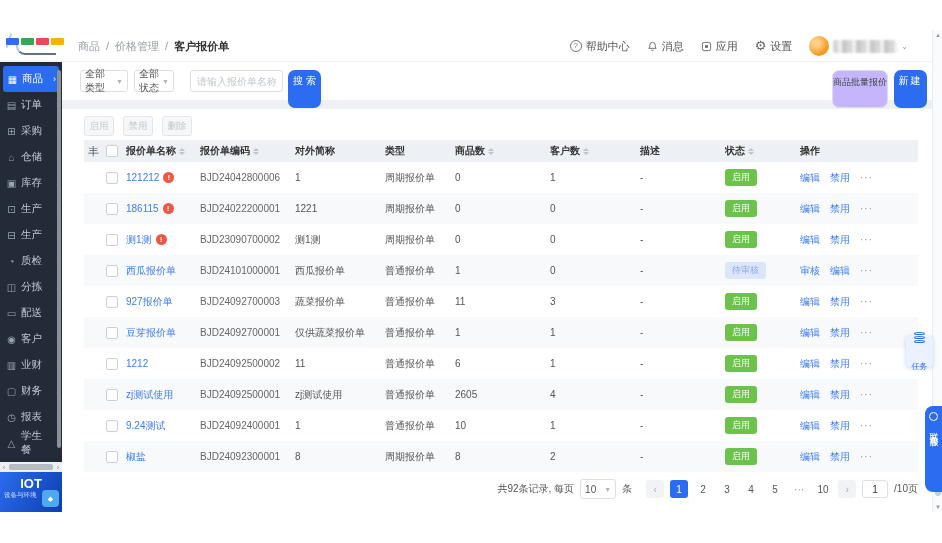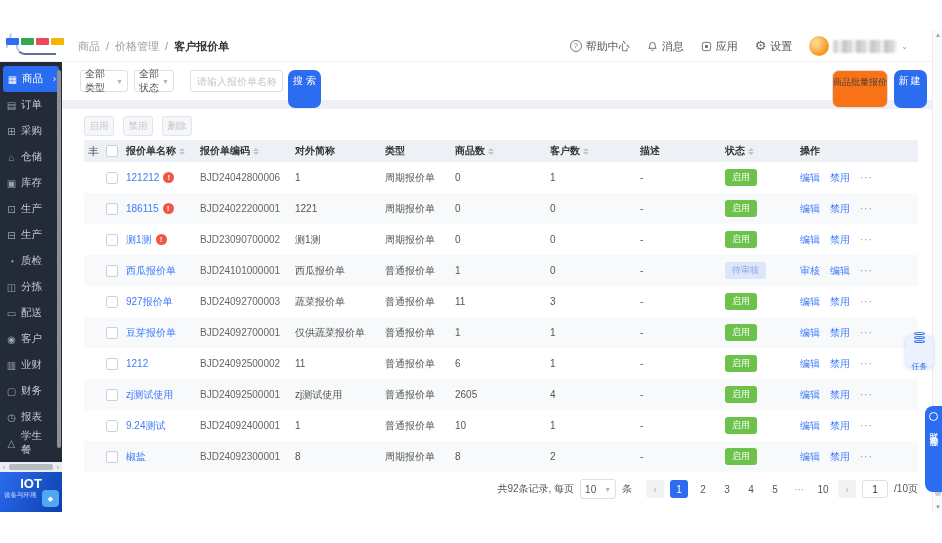--- a/index.html
+++ b/index.html
@@ -64,21 +64,21 @@
   .sel { position:absolute; top:70px; height:22px; border:1px solid #dcdfe6; border-radius:3px;
     background:#fff; display:flex; align-items:center; justify-content:space-between;
     font-size:10px; color:#555; padding:0 4px; cursor:pointer; z-index:2; }
   .sel .v { font-size:7px; color:#b0b3ba; margin-left:3px; }
   .inp { position:absolute; top:70px; height:22px; border:1px solid #dcdfe6; border-radius:3px;
     font-size:10px; padding:0 6px; color:#333; z-index:2; }
   .inp::placeholder { color:#c2c6cf; }
   .btn { position:absolute; top:70px; height:38px; border-radius:7px; font-size:10px; text-align:center;
     line-height:22px; cursor:pointer; z-index:2; }
   .btn.blue { background:#2b6cf0; color:#fff; border:none; }
-  .btn.plain { background:#f97316; color:#444; border:1px solid #dcdfe6; }
+  .btn.plain { background:#c4b5fd; color:#444; border:1px solid #dcdfe6; }
 
   .band { position:absolute; left:62px; top:100px; width:870px; height:9px; background:#eef0f4; z-index:1; }
   .card { position:absolute; left:62px; top:109px; width:870px; height:403px; background:#fff; z-index:1; }
 
   
   .tbtn { position:absolute; top:116px; height:20px; width:30px; background:#f6f7f8;
     border:1px solid #e3e5e8; border-radius:3px; color:#c3c6cb; font-size:9.5px; text-align:center;
     line-height:18px; z-index:2; cursor:not-allowed; }
 
   

